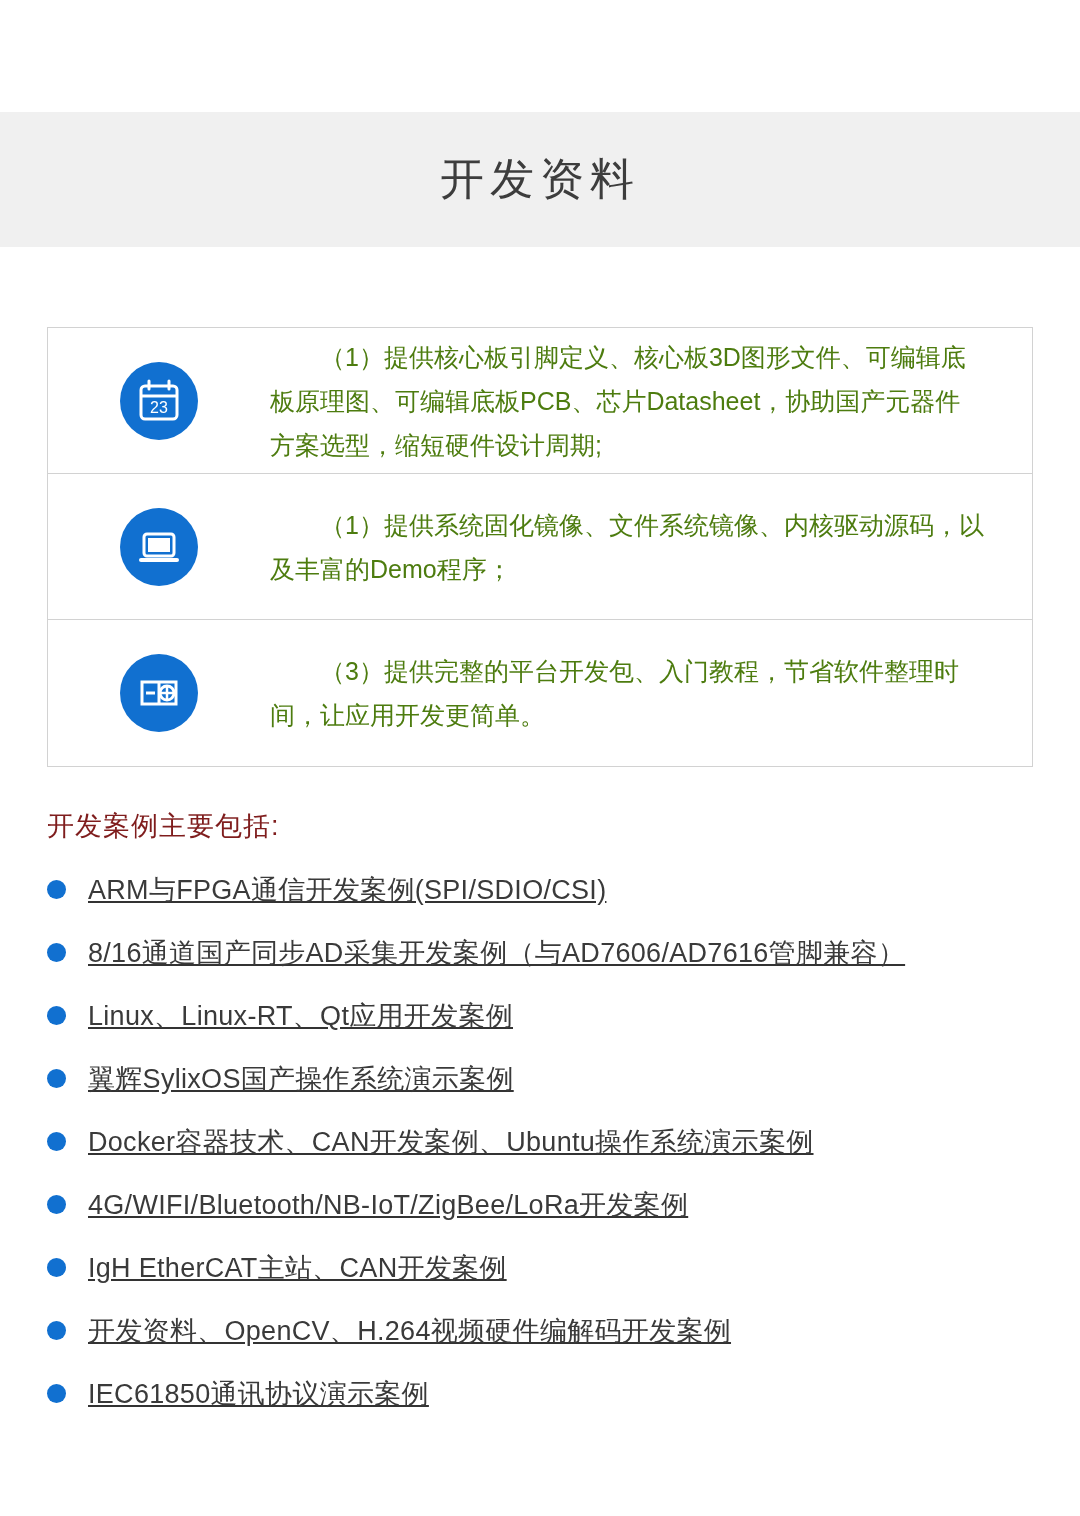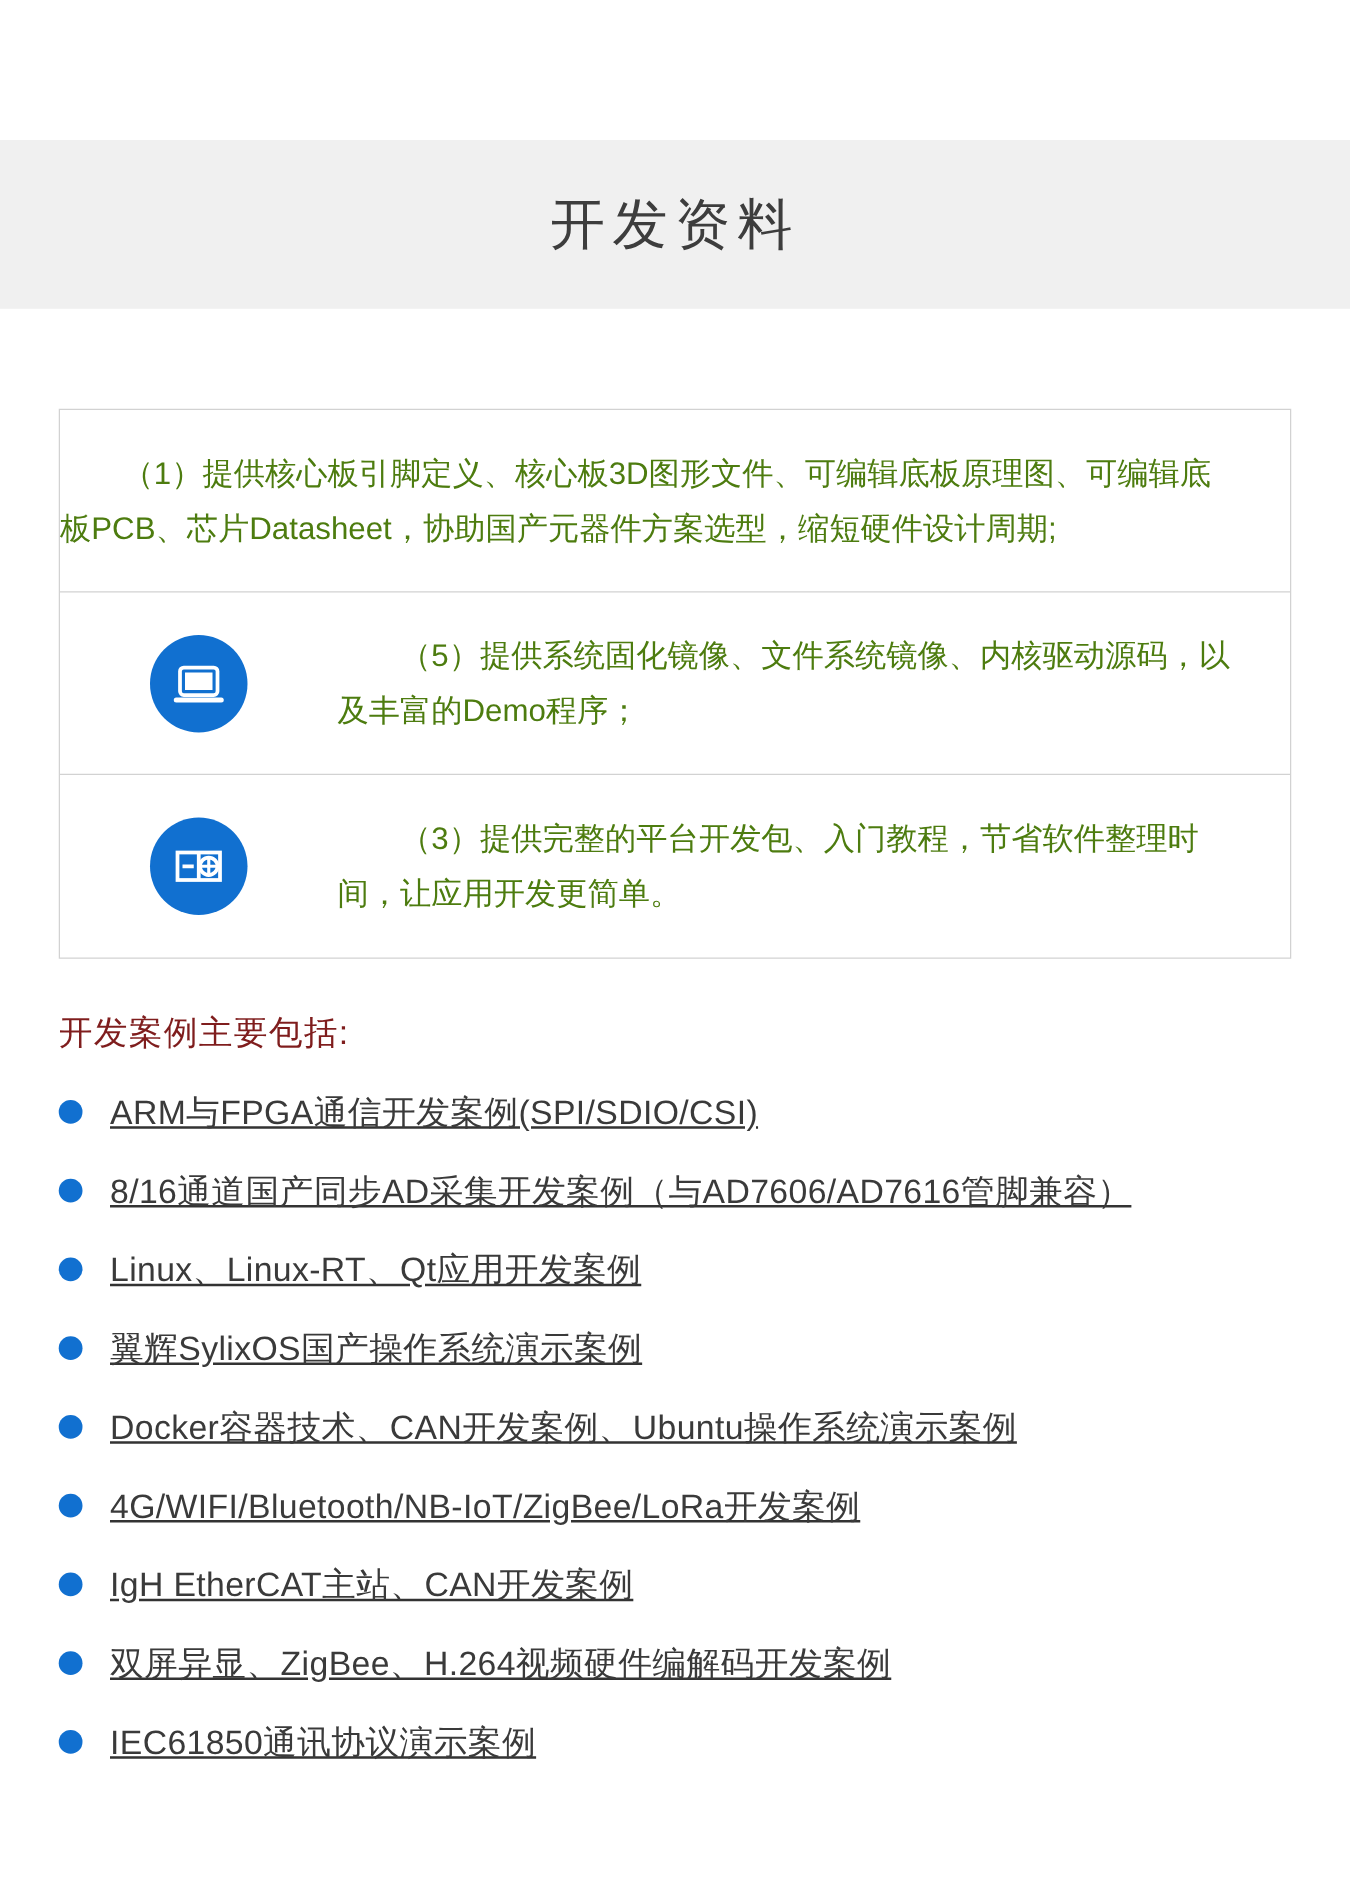--- a/index.html
+++ b/index.html
@@ -119,34 +119,45 @@
 </head>
 <body>
 
 <div class="header-band">
   <div class="header-title">开发资料</div>
 </div>
 
 <div class="feature-table">
 
   <div class="feature-row">
+    <div class="feature-icon-cell">
+      <div class="circle-icon">
+        <svg width="52" height="52" viewBox="0 0 52 52" aria-hidden="true">
+          <rect x="8" y="11" width="36" height="33" rx="4" fill="none" stroke="#ffffff" stroke-width="3"></rect>
+          <line x1="8" y1="21" x2="44" y2="21" stroke="#ffffff" stroke-width="3"></line>
+          <line x1="16" y1="6" x2="16" y2="14" stroke="#ffffff" stroke-width="3" stroke-linecap="round"></line>
+          <line x1="36" y1="6" x2="36" y2="14" stroke="#ffffff" stroke-width="3" stroke-linecap="round"></line>
+          <text x="26" y="38" fill="#ffffff" font-size="16" font-family="Liberation Sans, sans-serif" text-anchor="middle">23</text>
+        </svg>
+      </div>
+    </div>
     <div class="feature-text-cell">（1）提供核心板引脚定义、核心板3D图形文件、可编辑底板原理图、可编辑底板PCB、芯片Datasheet，协助国产元器件方案选型，缩短硬件设计周期;</div>
   </div>
 
   <div class="feature-row">
     <div class="feature-icon-cell">
       <div class="circle-icon">
         <svg width="52" height="52" viewBox="0 0 52 52" aria-hidden="true">
           <rect x="11" y="13" width="30" height="22" rx="3" fill="none" stroke="#ffffff" stroke-width="3"></rect>
           <rect x="15" y="17" width="22" height="14" fill="#ffffff"></rect>
           <rect x="6" y="37" width="40" height="4" rx="2" fill="#ffffff"></rect>
         </svg>
       </div>
     </div>
-    <div class="feature-text-cell">（5）提供系统固化镜像、文件系统镜像、内核驱动源码，以及丰富的Demo程序；</div>
+    <div class="feature-text-cell">（1）提供系统固化镜像、文件系统镜像、内核驱动源码，以及丰富的Demo程序；</div>
   </div>
 
   <div class="feature-row">
     <div class="feature-icon-cell">
       <div class="circle-icon">
         <svg width="52" height="52" viewBox="0 0 52 52" aria-hidden="true">
           <rect x="9" y="15" width="34" height="22" fill="none" stroke="#ffffff" stroke-width="3"></rect>
           <line x1="26" y1="15" x2="26" y2="37" stroke="#ffffff" stroke-width="3"></line>
           <line x1="13" y1="26" x2="22" y2="26" stroke="#ffffff" stroke-width="3"></line>
           <circle cx="34" cy="26" r="7" fill="none" stroke="#ffffff" stroke-width="3"></circle>
@@ -186,19 +197,19 @@
   <li class="case-item">
     <span class="bullet"></span>
     <span>4G/WIFI/Bluetooth/NB-IoT/ZigBee/LoRa开发案例</span>
   </li>
   <li class="case-item">
     <span class="bullet"></span>
     <span>IgH EtherCAT主站、CAN开发案例</span>
   </li>
   <li class="case-item">
     <span class="bullet"></span>
-    <span>双屏异显、ZigBee、H.264视频硬件编解码开发案例</span>
+    <span>开发资料、OpenCV、H.264视频硬件编解码开发案例</span>
   </li>
   <li class="case-item">
     <span class="bullet"></span>
     <span>IEC61850通讯协议演示案例</span>
   </li>
 </ul>
 
 </body></html>

